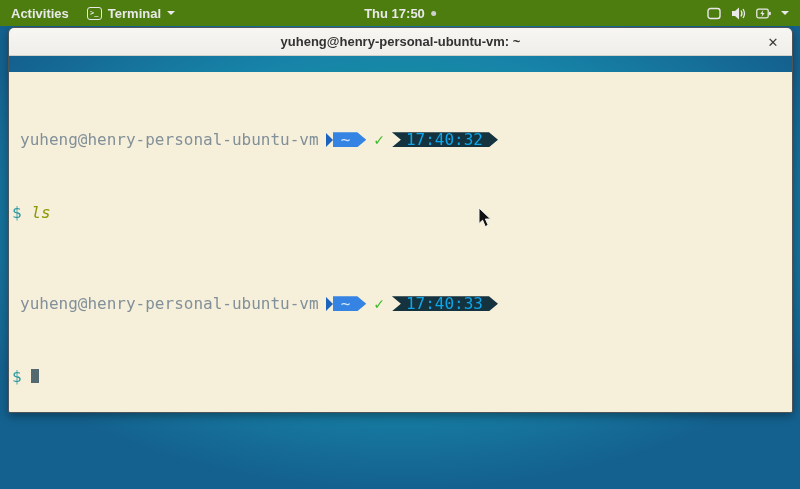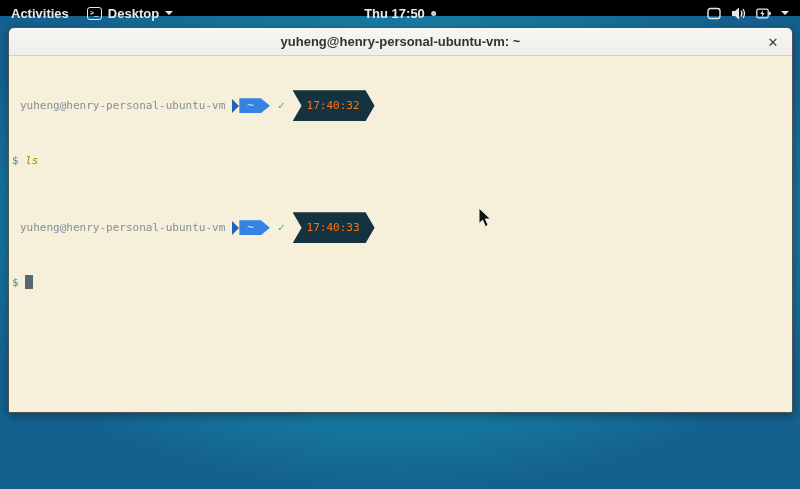--- a/index.html
+++ b/index.html
@@ -6,22 +6,22 @@
   html, body { width: 800px; height: 489px; overflow: hidden; }
   body {
     position: relative;
     font-family: "Liberation Sans", sans-serif;
     background:
       radial-gradient(ellipse 60% 55% at 50% 45%, #12a392 0%, #159a9b 30%, #1784a8 62%, #14618f 100%);
   }
 
   
   .topbar {
-    position: absolute; left: 0; top: 0; width: 800px; height: 16px;
-    background: #000000; color: #e9e9e9;
+    position: absolute; left: 0; top: 0; width: 800px; height: 26px;
+    background: #4d7c0f; color: #e9e9e9;
     font-size: 13px; font-weight: 600;
     z-index: 30;
   }
   .tb-item {
     background: none; border: none; color: #e9e9e9;
     font: inherit; height: 26px; display: inline-flex;
     align-items: center; gap: 6px; padding: 0 9px; cursor: default;
   }
   .tb-left { position: absolute; left: 2px; top: 0; display: flex; }
   .tb-center { position: absolute; left: 50%; top: 0; transform: translateX(-50%); }
@@ -55,40 +55,40 @@
     display: flex; align-items: center; justify-content: center; position: relative;
   }
   .titlebar .title { font-size: 13px; font-weight: 700; color: #323232; }
   .close-btn {
     position: absolute; right: 8px; top: 3px; width: 22px; height: 22px;
     border: none; background: none; color: #3a3a3a; font-size: 13px;
     display: flex; align-items: center; justify-content: center; cursor: default;
   }
   .terminal {
     flex: 1; background: #f6efda; color: #57676e;
-    font-family: "DejaVu Sans Mono", monospace; font-size: 11px;
-    padding: 3px 2px 0 3px; white-space: pre;
+    font-family: "DejaVu Sans Mono", monospace; font-size: 16px;
+    padding: 3px 2px 0 3px; white-space: pre; margin-top: 16px;
   }
   .line { display: flex; align-items: center; height: 15.5px; line-height: 15px; white-space: pre; }
   .indent { padding-left: 8px; }
   .user-host { color: #82909a; }
   .pl-chevron {
     width: 0; height: 0; margin-left: 7px;
     border-left: 7px solid #1b63bd;
     border-top: 7.5px solid transparent; border-bottom: 7.5px solid transparent;
   }
   .pl-cwd {
     background: #3584e4; color: #d5e6f8; height: 15px;
     padding: 0 16px 0 8px;
     clip-path: polygon(0 0, calc(100% - 9px) 0, 100% 50%, calc(100% - 9px) 100%, 0 100%);
     display: inline-flex; align-items: center;
   }
   .pl-check { color: #3dbb2b; font-weight: 700; margin: 0 6px 0 8px; }
   .pl-time {
-    background: #14333f; color: #f97316; height: 31px;
+    background: #14333f; color: #0ea5e9; height: 15px;
     padding: 0 15px 0 14px; margin-left: 2px;
     clip-path: polygon(0 0, calc(100% - 9px) 0, 100% 50%, calc(100% - 9px) 100%, 0 100%, 9px 50%);
     display: inline-flex; align-items: center;
   }
   .dollar { color: #2f9aa3; }
   .cmd { color: #859900; margin-left: 1ch; font-style: italic; }
   .ls-line { color: #2aa198; }
   .cursor-block {
     display: inline-block; width: 8px; height: 14px;
     background: #53696f; margin-left: 1ch; align-self: center;
@@ -97,21 +97,21 @@
   .mouse-cursor { position: absolute; left: 478px; top: 208px; z-index: 50; }
 </style>
 </head>
 <body>
 
 <div class="topbar">
   <div class="tb-left">
     <button class="tb-item">Activities</button>
     <button class="tb-item">
       <span class="term-mini-icon">&gt;_</span>
-      <span>Desktop</span>
+      <span>Terminal</span>
       <span class="caret-down"></span>
     </button>
   </div>
   <div class="tb-center">
     <button class="tb-item">
       <span>Thu 17:50</span>
       <span class="notif-dot"></span>
     </button>
   </div>
   <div class="tb-right">

